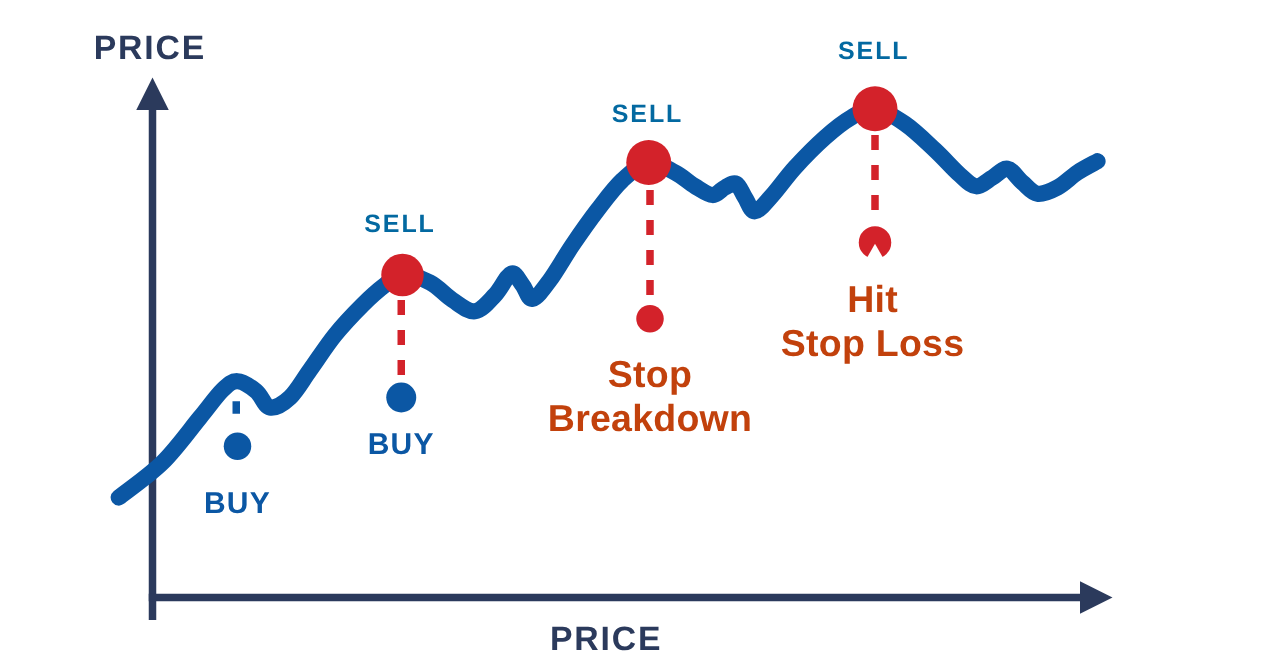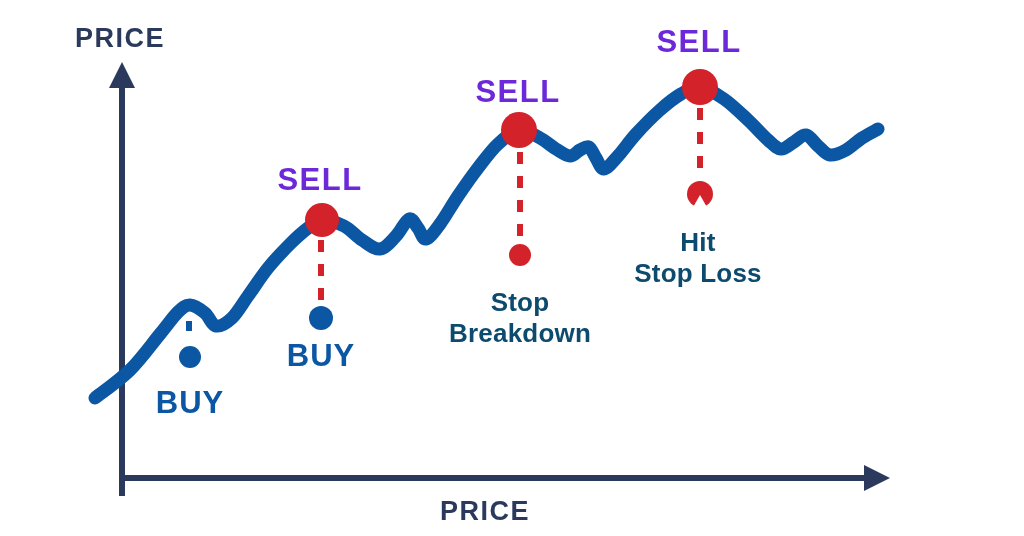--- a/index.html
+++ b/index.html
@@ -34,31 +34,31 @@
     transform: translate(-50%, -50%);
     user-select: none;
   }
   .lbl-axis {
     color: #2B3A5C;
     font-size: 27px;
     letter-spacing: 1.5px;
   }
   .lbl-buy {
     color: #0B57A4;
-    font-size: 31px;
+    font-size: 24px;
     letter-spacing: 1px;
   }
   .lbl-sell {
-    color: #6d28d9;
-    font-size: 31px;
+    color: #0369a1;
+    font-size: 20px;
     letter-spacing: 1.5px;
   }
   .lbl-note {
-    color: #0c4a6e;
-    font-size: 26px;
+    color: #c2410c;
+    font-size: 30px;
     letter-spacing: 0.2px;
     line-height: 1.18;
   }
 </style>
 </head>
 <body>
 
 <div id="stage">
 
   <svg id="chart-svg" viewBox="0 0 1024 536" xmlns="http://www.w3.org/2000/svg">

